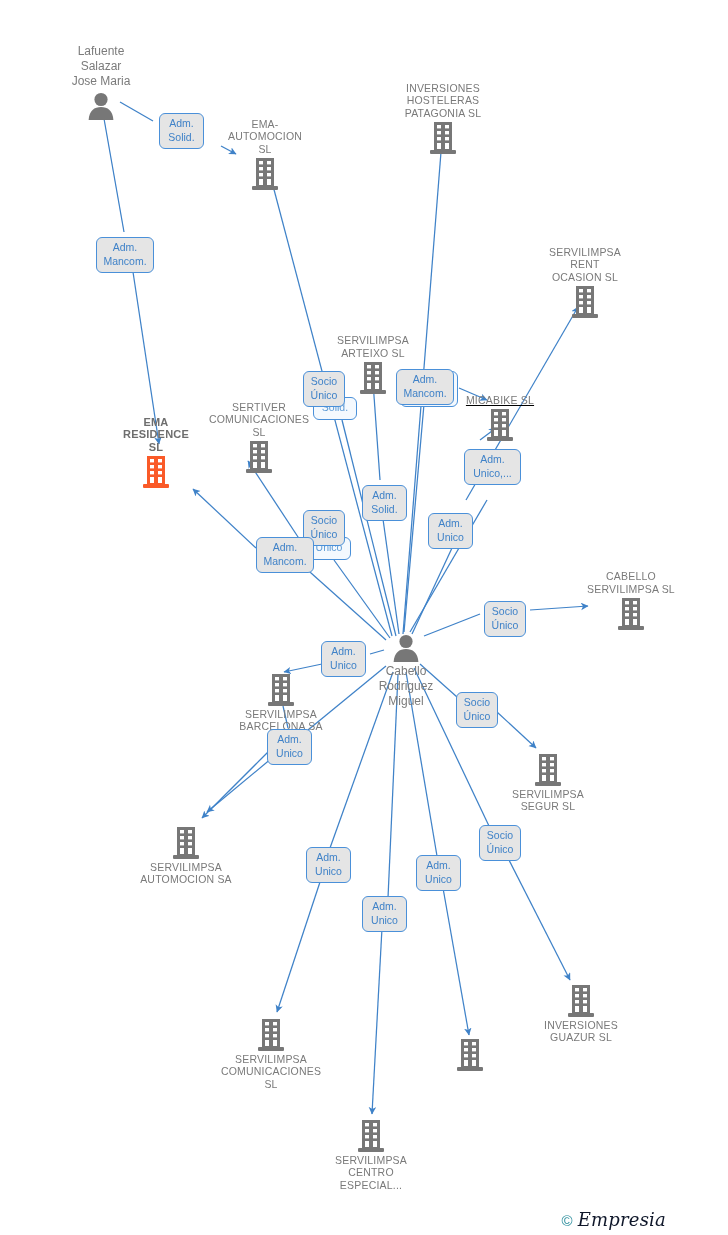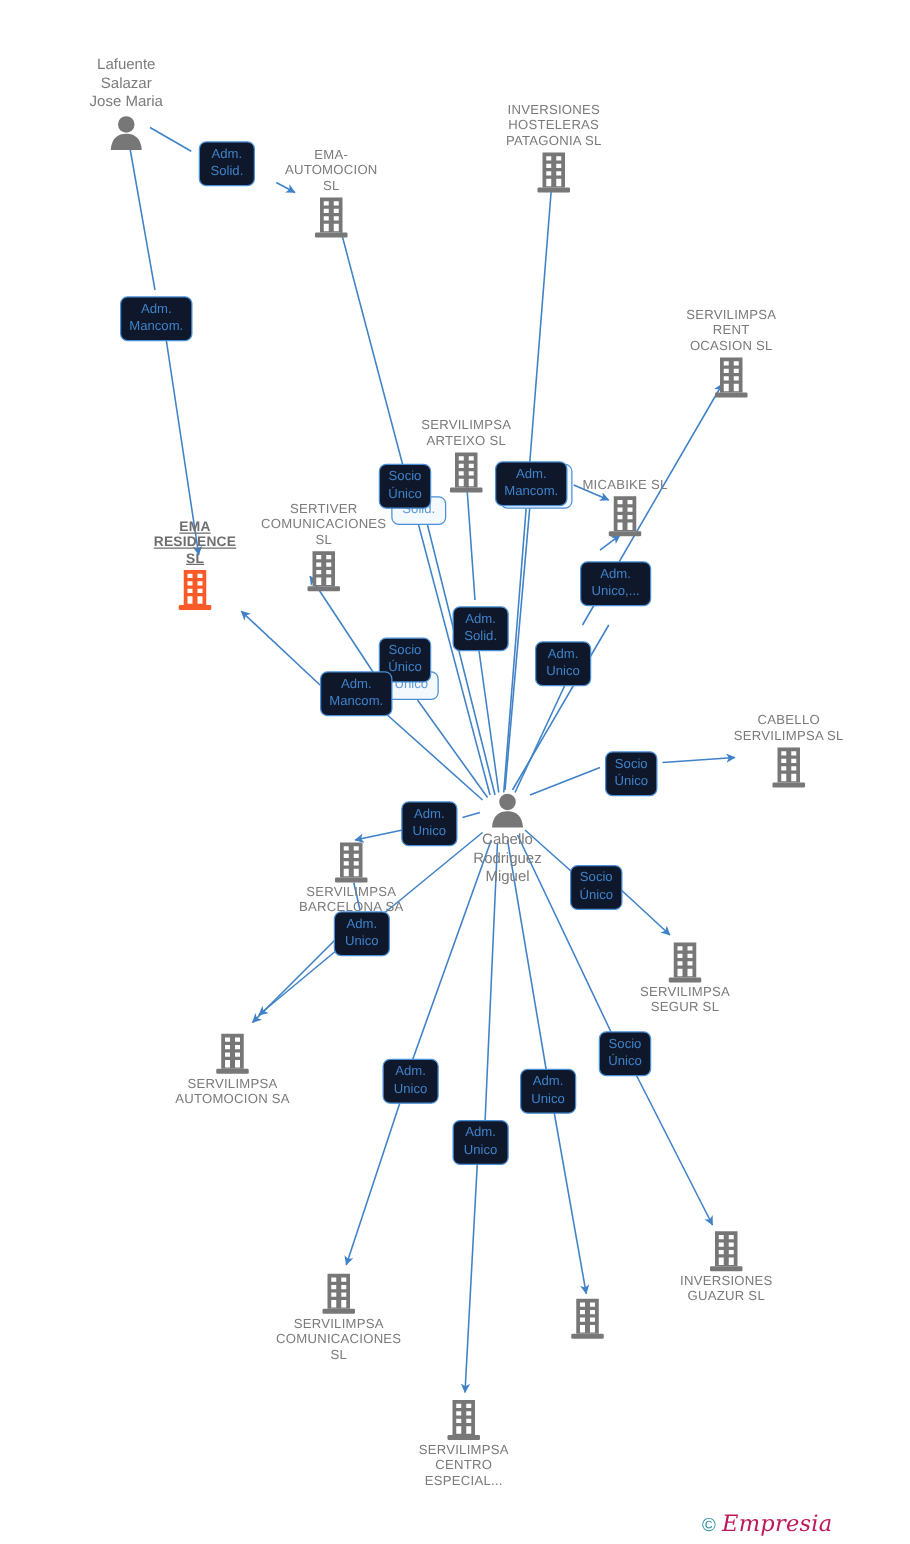--- a/index.html
+++ b/index.html
@@ -16,36 +16,36 @@
   .node{position:absolute;transform:translate(-50%,0);text-align:center;width:130px;}
   .node .glyph{display:block;line-height:0;}
   .node .glyph svg{display:inline-block;vertical-align:middle;}
   .node .cap{
     display:block;color:#7a7a7a;font-size:10.5px;line-height:12.4px;
     letter-spacing:.2px;white-space:pre-line;
   }
   .node.person .cap{font-size:12px;line-height:15px;color:#7b7b7b;letter-spacing:0;}
   .node.cap-above .cap{margin-bottom:2px;}
   .node.cap-below .cap{margin-top:1px;}
-  .node.highlight .cap{color:#6e6e6e;font-weight:bold;font-size:11px;text-decoration:underline;}
+  .node.highlight .cap{color:#6e6e6e;font-weight:bold;font-size:11px;}
 
   
   .chip{
-    position:absolute;background:#0f172a;border:1.3px solid #4a90d9;
+    position:absolute;background:#e5e5e5;border:1.3px solid #4a90d9;
     border-radius:6px;color:#3f82c8;font-size:10.5px;line-height:13.5px;
     padding:3px 6px 4px 6px;text-align:center;white-space:pre-line;
     box-sizing:border-box;
   }
   .chip.back{background:#f4f9fe;color:#5d9ad4;}
 
   
   #footer{position:absolute;right:8px;bottom:6px;display:flex;align-items:center;gap:5px;}
   #footer .copy{color:#2a8d9c;font-size:15px;line-height:15px;}
   #footer .brand{
-    color:#be185d;font-size:18px;line-height:18px;
+    color:#0f172a;font-size:18px;line-height:18px;
     font-family:"DejaVu Serif", serif;font-style:italic;letter-spacing:.2px;text-align:center;
   }
 </style>
 </head>
 <body>
 
 <div id="canvas">
 
   <svg id="edges" viewBox="0 0 728 1235" xmlns="http://www.w3.org/2000/svg">
     <defs>
@@ -172,21 +172,21 @@
               <rect x="16" y="4" width="4" height="3.4"></rect>
               <rect x="8" y="10" width="4" height="3.4"></rect>
               <rect x="16" y="10" width="4" height="3.4"></rect>
               <rect x="8" y="16" width="4" height="3.4"></rect>
               <rect x="16" y="16" width="4" height="3.4"></rect>
               <rect x="8" y="22" width="4" height="6"></rect>  
               <rect x="16" y="22" width="4" height="6"></rect>
             </g>
           </svg></span>
       </div>
-      <div class="node cap-above" style="left: 500px; top: 382px;">
+      <div class="node cap-above" style="left: 500px; top: 394px; text-decoration: underline;">
         <span class="cap">MICABIKE SL</span>
         <span class="glyph"><svg width="28" height="34" viewBox="0 0 28 34" xmlns="http://www.w3.org/2000/svg">
             <rect x="5" y="1" width="18" height="28" fill="#777777"></rect>
             <rect x="1" y="29" width="26" height="4" rx="1" fill="#777777"></rect>
             <g fill="#ffffff">
               <rect x="8" y="4" width="4" height="3.4"></rect>
               <rect x="16" y="4" width="4" height="3.4"></rect>
               <rect x="8" y="10" width="4" height="3.4"></rect>
               <rect x="16" y="10" width="4" height="3.4"></rect>
               <rect x="8" y="16" width="4" height="3.4"></rect>

